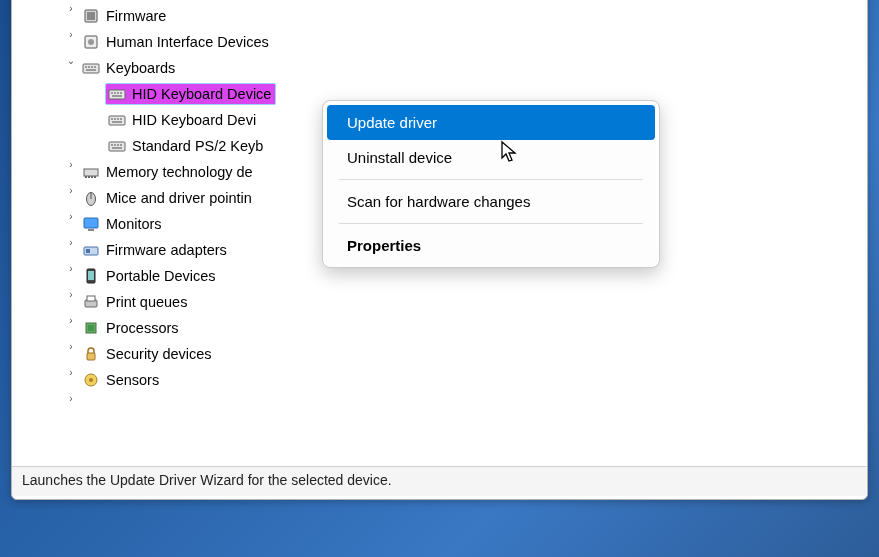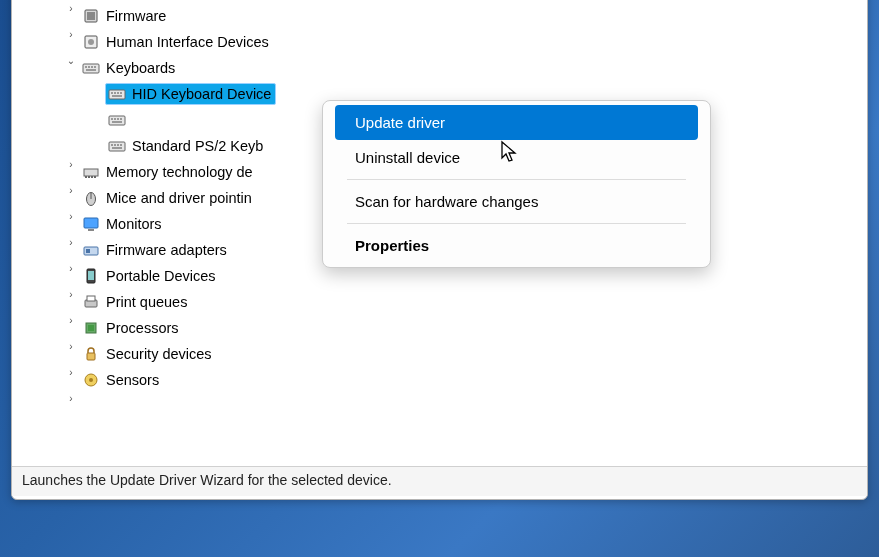--- a/index.html
+++ b/index.html
@@ -60,21 +60,21 @@
     display: inline-flex;
     align-items: center;
     justify-content: center;
     flex-shrink: 0;
   }
   .lbl {
     color: #000;
     font-size: 14.5px;
   }
   .row.selected .lbl-wrap {
-    background: #0ea5e9;
+    background: #d946ef;
     border: 1px solid #99d1ff;
     border-radius: 2px;
     padding: 1px 4px 1px 2px;
     margin-left: -3px;
   }
   .lbl-wrap {
     display: inline-flex;
     align-items: center;
     margin-top: 15px;
   }
@@ -87,26 +87,26 @@
     border-top: 1px solid #d0d0d0;
     background: #f5f5f5;
     padding: 5px 10px;
     font-size: 14px;
     color: #222;
   }
   .context-menu {
     position: absolute;
     left: 322px;
     top: 100px;
-    width: 389px;
+    width: 338px;
     background: #fdfdfd;
     border: 1px solid #cccccc;
     border-radius: 8px;
     box-shadow: 0 6px 18px rgba(0,0,0,0.22);
-    padding: 4px 12px;
+    padding: 4px 4px;
     font-size: 15px;
   }
   .menu-item {
     padding: 9px 20px;
     color: #000;
     border-radius: 4px;
     cursor: default;
   }
   .menu-item.highlight {
     background: #0078d4;
@@ -177,20 +177,21 @@
           <span class="lbl">HID Keyboard Device</span>
         </span>
       </div>
       <div class="row indent1">
         <span class="lbl-wrap">
           <span class="ico">
             <svg viewBox="0 0 18 18">
               <use href="#i-keyboard"></use>
             </svg>
           </span>
+          <span class="lbl">HID Keyboard Devi</span>
         </span>
       </div>
       <div class="row indent1">
         <span class="lbl-wrap">
           <span class="ico">
             <svg viewBox="0 0 18 18">
               <use href="#i-keyboard"></use>
             </svg>
           </span>
           <span class="lbl">Standard PS/2 Keyb</span>

